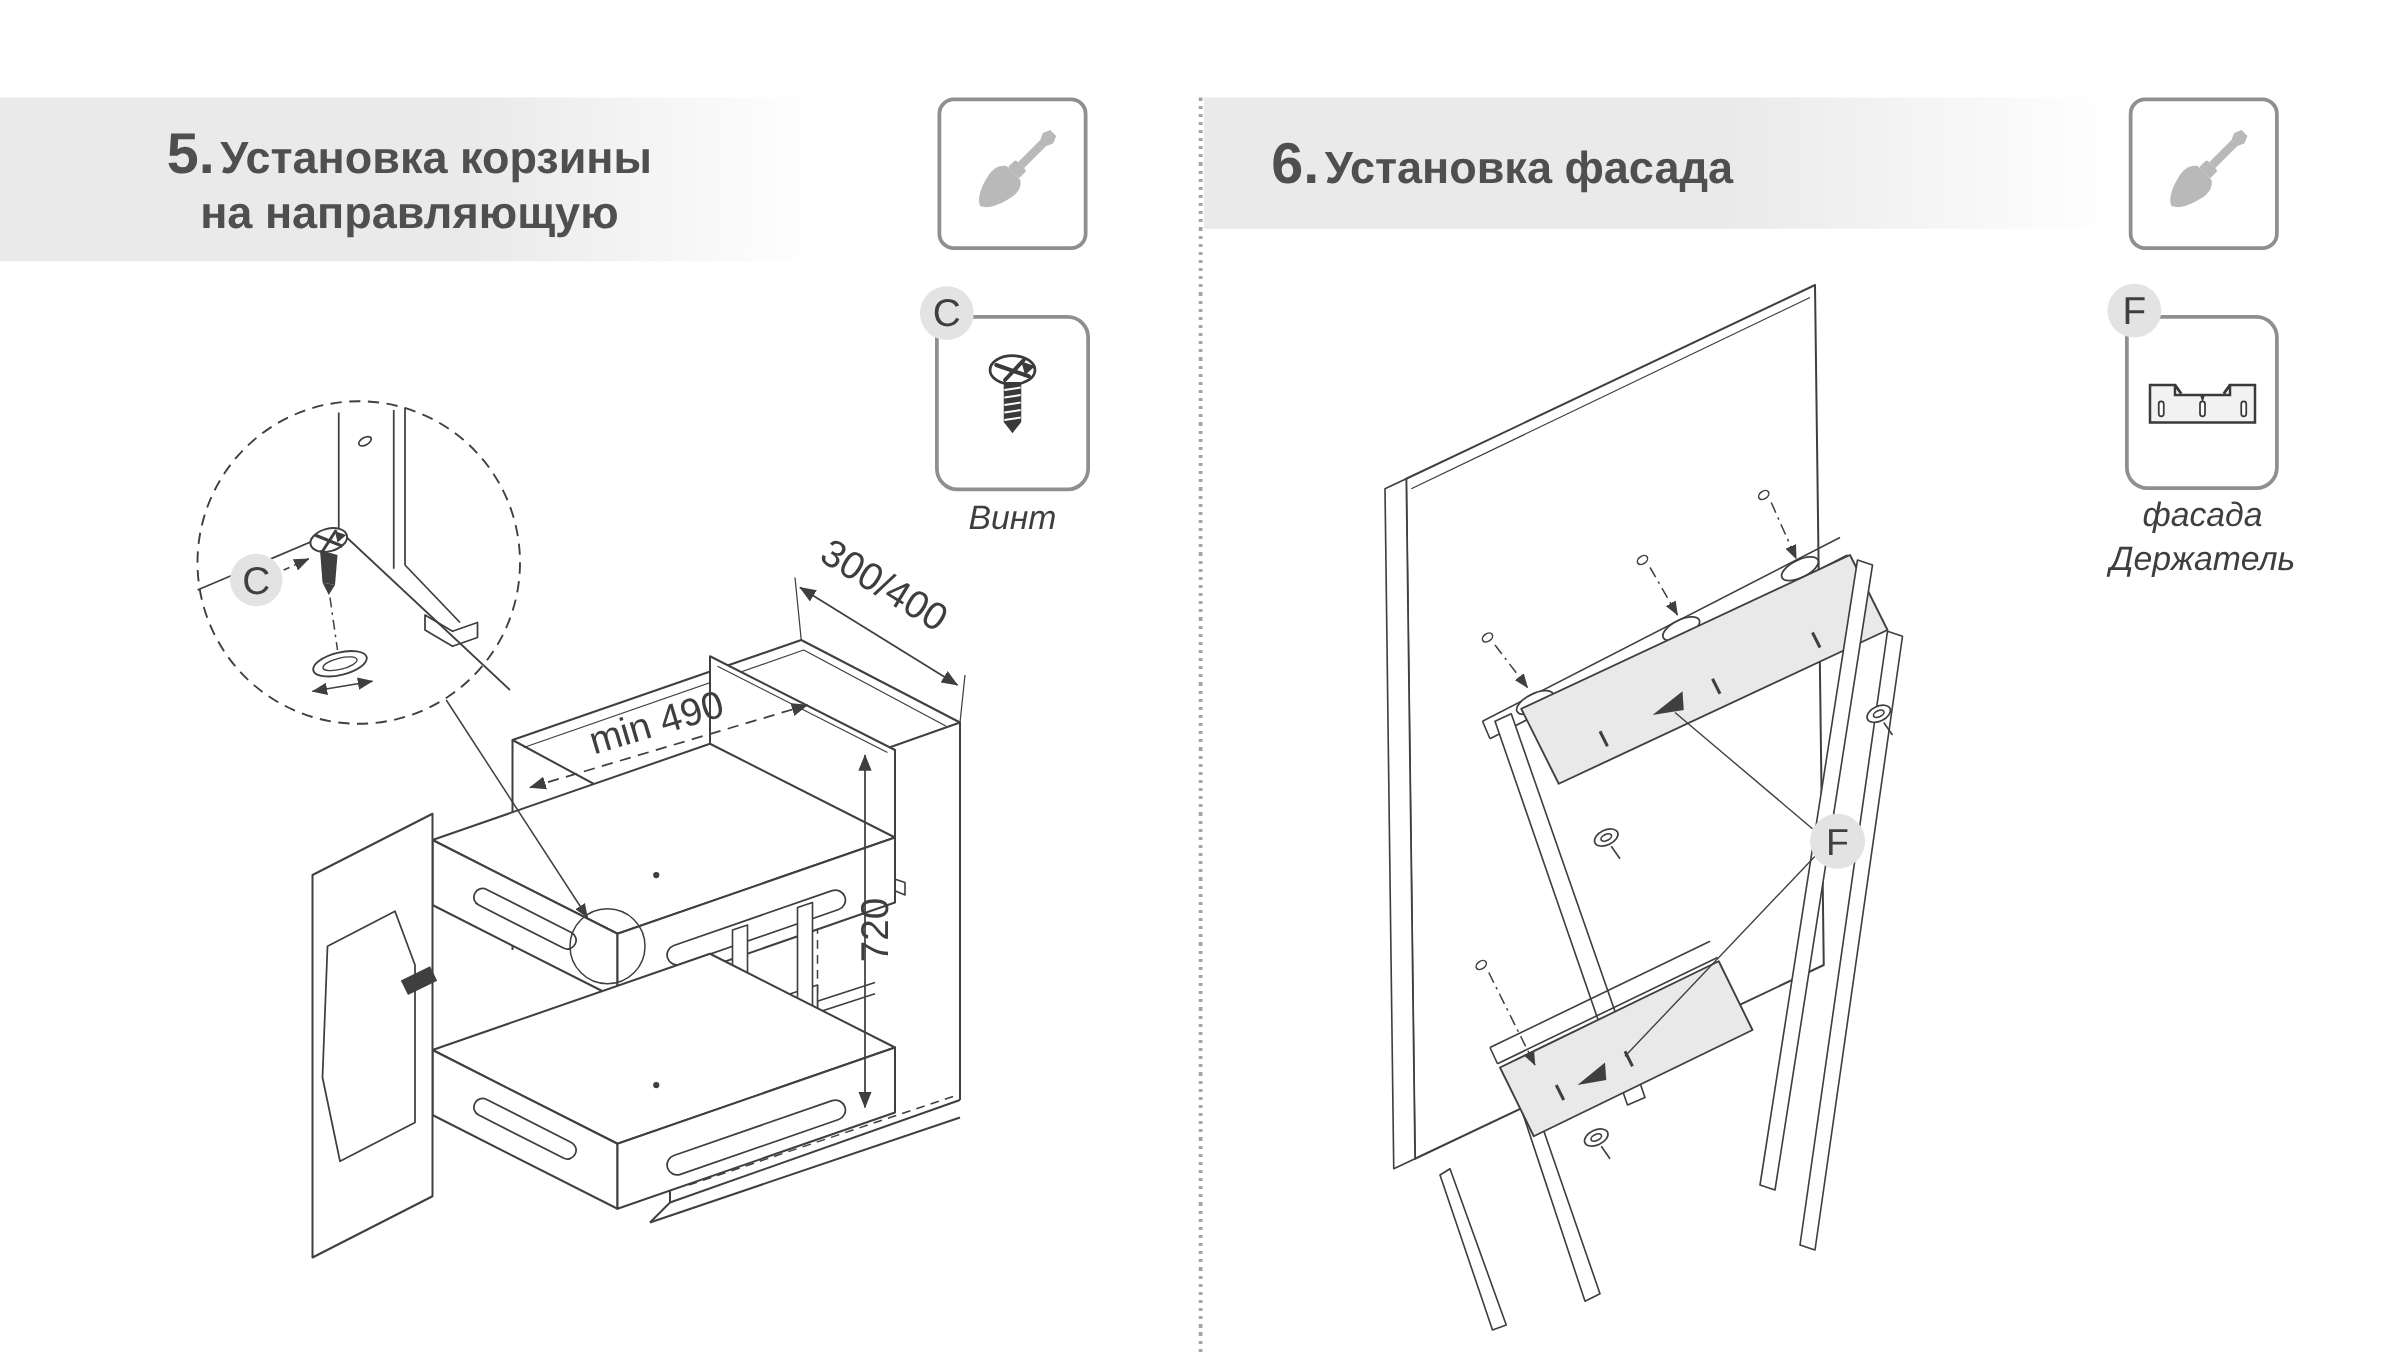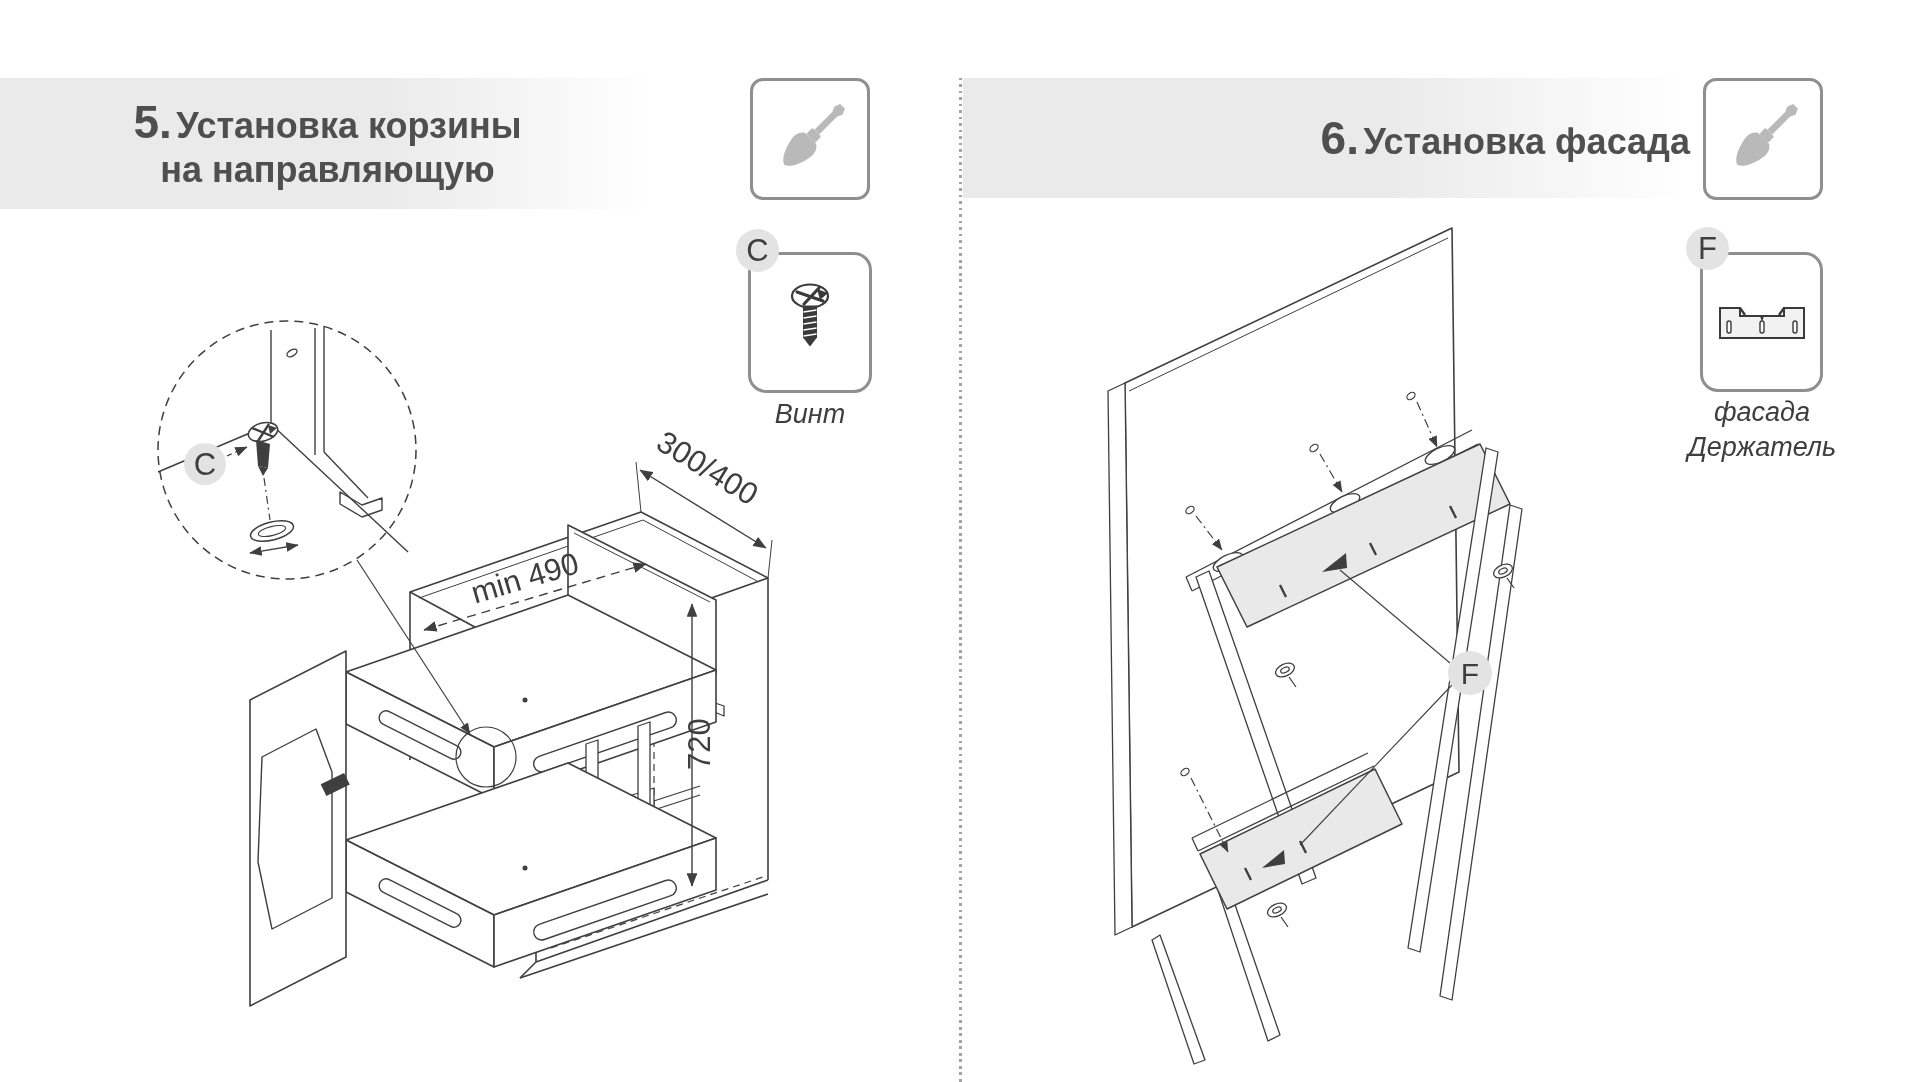--- a/index.html
+++ b/index.html
@@ -3,23 +3,23 @@
 <meta charset="utf-8">
 <style>
   html,body{margin:0;padding:0;background:#fff;}
   #stage{position:relative;width:1922px;height:1082px;background:#ffffff;overflow:hidden;
          font-family:"Liberation Sans",sans-serif;}
   
   .hbar{position:absolute;display:flex;flex-direction:column;justify-content:center;}
   .hbar-left{left:0;top:78px;width:655px;height:131px;
     background:linear-gradient(to right,#eaeaea 0%,#eaeaea 58%,rgba(234,234,234,0) 100%);
     align-items:center;text-align:center;}
-  .hbar-right{left:963px;top:78px;width:727px;height:120px;
+  .hbar-right{left:963px;top:78px;width:727px;height:105px;
     background:linear-gradient(to right,#eaeaea 0%,#eaeaea 58%,rgba(234,234,234,0) 100%);
-    align-items:flex-end;padding-left:85px;box-sizing:border-box;justify-content:center;}
+    align-items:flex-start;padding-left:54px;box-sizing:border-box;justify-content:center;}
   .ttl{color:#4f4f4f;font-weight:700;line-height:1.18;}
   .ttl .num{font-size:46px;}
   .ttl .txt{font-size:36px;}
   
   .toolbox{position:absolute;width:120px;height:122px;border:3.5px solid #8f8f8f;border-radius:13px;
     background:#fff;box-sizing:border-box;display:flex;align-items:center;justify-content:center;}
   .partbox{position:absolute;border:3.5px solid #8f8f8f;border-radius:18px;background:#fff;
     box-sizing:border-box;display:flex;align-items:center;justify-content:center;}
   .badge{position:absolute;width:43px;height:43px;border-radius:50%;background:#e3e3e3;
     color:#3f3f3f;font-size:31px;font-weight:500;display:flex;align-items:center;justify-content:center;z-index:5;}

